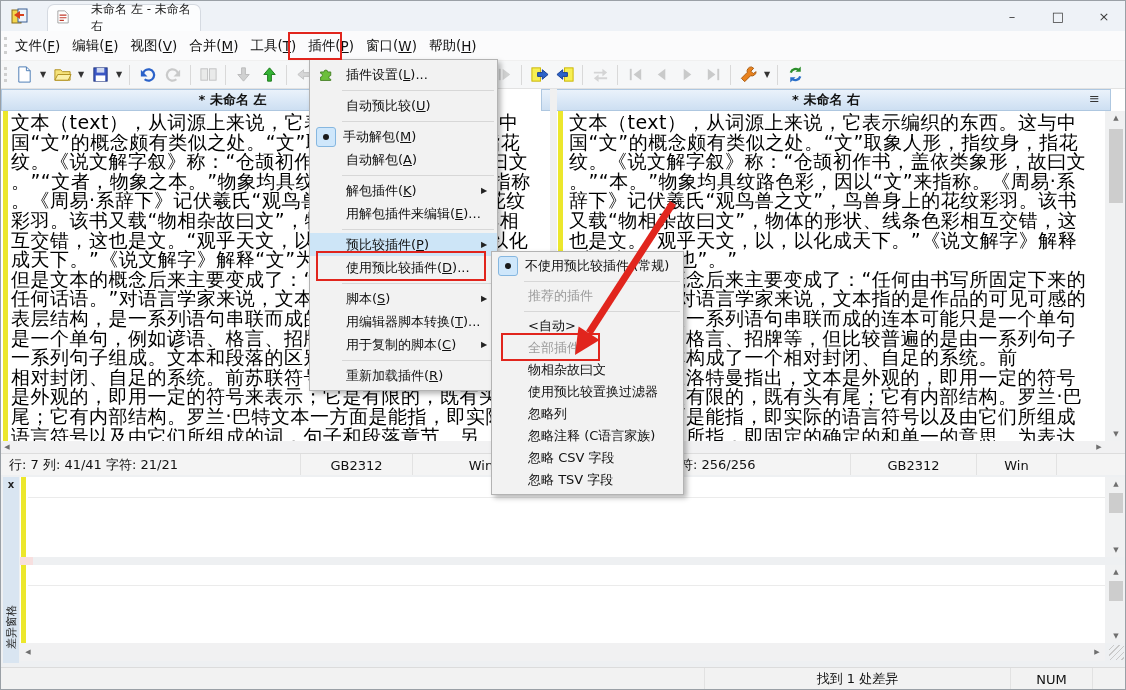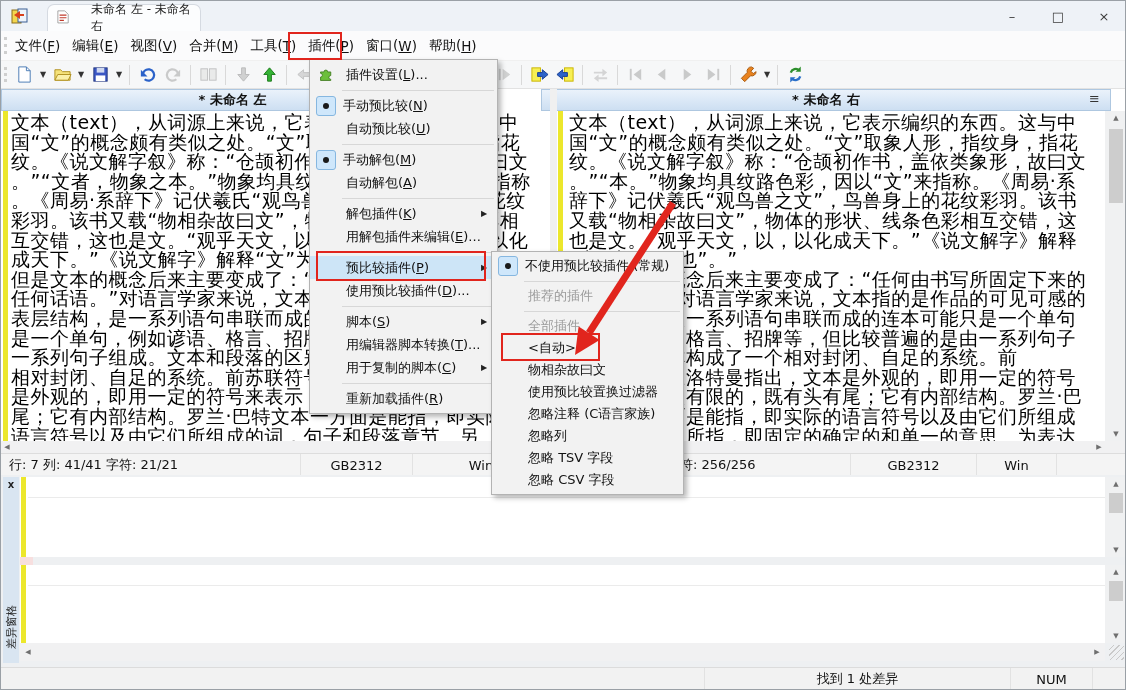--- a/index.html
+++ b/index.html
@@ -341,24 +341,20 @@
       <div class="menu-item">
         <div class="mi-icon">
           <svg viewBox="0 0 20 20">
             <path d="M3 7h4a2.2 2.2 0 1 1 4.4 0H15v4.2a2.2 2.2 0 1 0 0 4.4V17H3v-4a2.2 2.2 0 1 0 0-4.4z" fill="#6cbf3a" stroke="#3f7a1d"></path>
           </svg>
         </div>
         <div class="mi-label">插件设置(<u>L</u>)...</div>
       </div>
       <div class="menu-sep"></div>
       <div class="menu-item">
-        <div class="mi-icon radio"></div>
-        <div class="mi-label">手动预比较(<u>N</u>)</div>
-      </div>
-      <div class="menu-item">
         <div class="mi-icon"></div>
         <div class="mi-label">自动预比较(<u>U</u>)</div>
       </div>
       <div class="menu-sep"></div>
       <div class="menu-item">
         <div class="mi-icon radio"></div>
         <div class="mi-label">手动解包(<u>M</u>)</div>
       </div>
       <div class="menu-item">
         <div class="mi-icon"></div>
@@ -409,51 +405,51 @@
       <div class="menu-item">
         <div class="mi-icon radio"></div>
         <div class="mi-label">不使用预比较插件 (常规)</div>
       </div>
       <div class="menu-sep"></div>
       <div class="menu-item dis">
         <div class="mi-icon"></div>
         <div class="mi-label">推荐的插件</div>
       </div>
       <div class="menu-sep"></div>
+      <div class="menu-item">
+        <div class="mi-icon"></div>
+        <div class="mi-label">&lt;自动&gt;</div>
+      </div>
       <div class="menu-item dis">
         <div class="mi-icon"></div>
         <div class="mi-label">全部插件</div>
       </div>
       <div class="menu-item">
         <div class="mi-icon"></div>
-        <div class="mi-label">&lt;自动&gt;</div>
-      </div>
-      <div class="menu-item">
-        <div class="mi-icon"></div>
         <div class="mi-label">物相杂故曰文</div>
       </div>
       <div class="menu-item">
         <div class="mi-icon"></div>
         <div class="mi-label">使用预比较置换过滤器</div>
       </div>
       <div class="menu-item">
         <div class="mi-icon"></div>
+        <div class="mi-label">忽略列</div>
+      </div>
+      <div class="menu-item">
+        <div class="mi-icon"></div>
         <div class="mi-label">忽略注释 (C语言家族)</div>
       </div>
       <div class="menu-item">
         <div class="mi-icon"></div>
-        <div class="mi-label">忽略列</div>
+        <div class="mi-label">忽略 CSV 字段</div>
       </div>
       <div class="menu-item">
         <div class="mi-icon"></div>
         <div class="mi-label">忽略 TSV 字段</div>
-      </div>
-      <div class="menu-item">
-        <div class="mi-icon"></div>
-        <div class="mi-label">忽略 CSV 字段</div>
       </div>
     </div>
 
   <div class="redbox" id="rb1"></div>
   <div class="redbox" id="rb2"></div>
   <div class="redbox" id="rb3"></div>
   <svg id="arrow" width="1126" height="690">
     <line x1="672" y1="202" x2="588" y2="332" stroke="#e1251d" stroke-width="7"></line>
     <polygon points="574,354 577.6,325.4 598.6,339" fill="#e1251d"></polygon>
   </svg>

